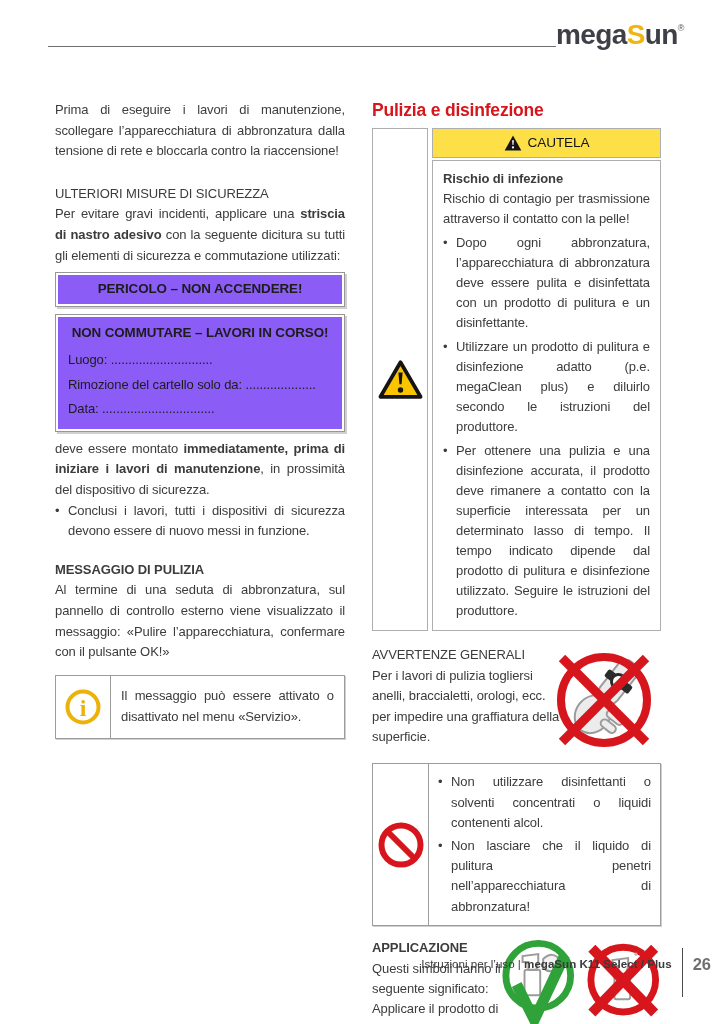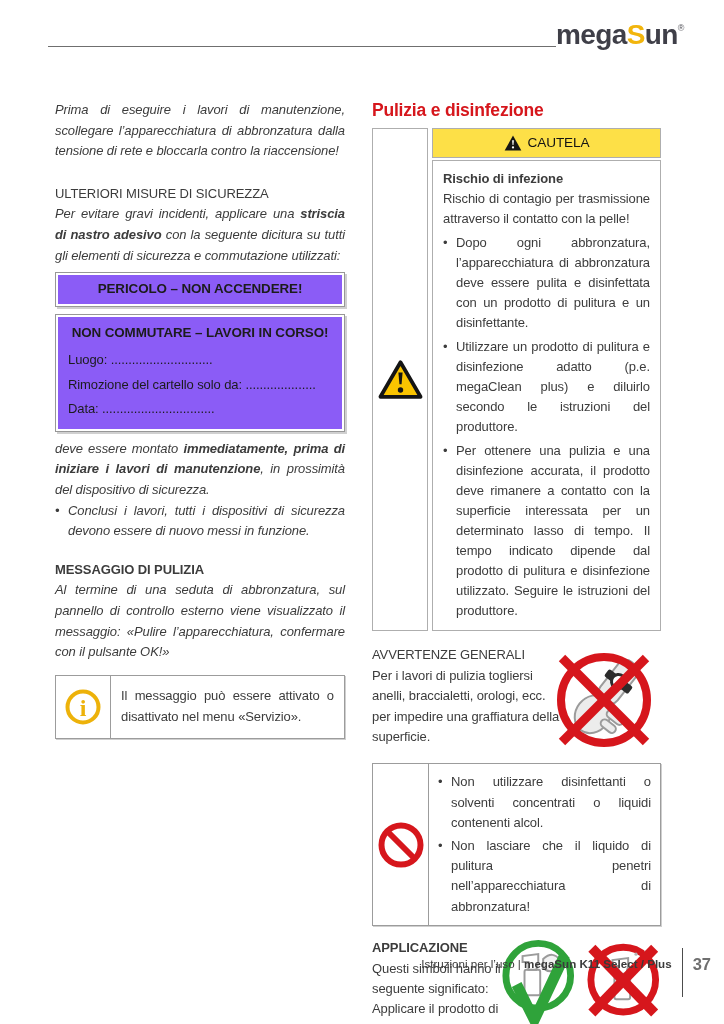--- a/index.html
+++ b/index.html
@@ -10,21 +10,21 @@
 
   
   .hdr-rule { position:absolute; left:48px; top:46px; width:508px; height:1px; background:#6f6f6f; }
   .logo { position:absolute; top:19px; left:556px; font-size:28px; font-weight:bold; color:#3f3f48; letter-spacing:-0.6px; }
   .logo .accent { color:#F2B50C; }
   .logo .reg { font-size:9px; vertical-align:13px; color:#55555c; font-weight:normal; letter-spacing:0; }
 
   
   .col-left  { position:absolute; left:55px;  top:100px; width:290px; font-size:13px; line-height:20.6px; letter-spacing:-0.1px; }
   .col-right { position:absolute; left:372px; top:100px; width:289px; font-size:13px; line-height:20.4px; letter-spacing:-0.1px; }
-  .just { text-align:justify;font-style:italic; }
+  .just { text-align:justify; }
   .b { font-weight:bold; }
   .uhead { font-weight:normal; font-size:13px; }
   .bhead { font-weight:bold; font-size:13px; }
 
   
   .ybox { background:#8b5cf6; border:1px solid #979797; box-shadow: inset 0 0 0 2px #ffffff, 2px 2px 0 rgba(150,150,150,.45); }
   .ybox-danger { margin-top:6px; padding:6px 4px; text-align:center; font-weight:bold; font-size:13.4px; color:#1c1c1c; }
   .cartello { margin-top:20px; }
   .ybox-work { margin-top:7px; padding:8px 12px 9px; color:#1c1c1c; }
   .ybox-work .wtitle { text-align:center; font-weight:bold; font-size:13.4px; margin-bottom:5px; }
@@ -231,16 +231,16 @@
 
   </div>
 
   <div class="footer">
     <div class="meta">
       <span>Istruzioni per l’uso</span>
       <span>|</span>
       <span class="b">megaSun K11 Select / Plus</span>
     </div>
     <div class="vline"></div>
-    <div class="pageno">37</div>
+    <div class="pageno">26</div>
   </div>
 
 </div>
 
 </body></html>

